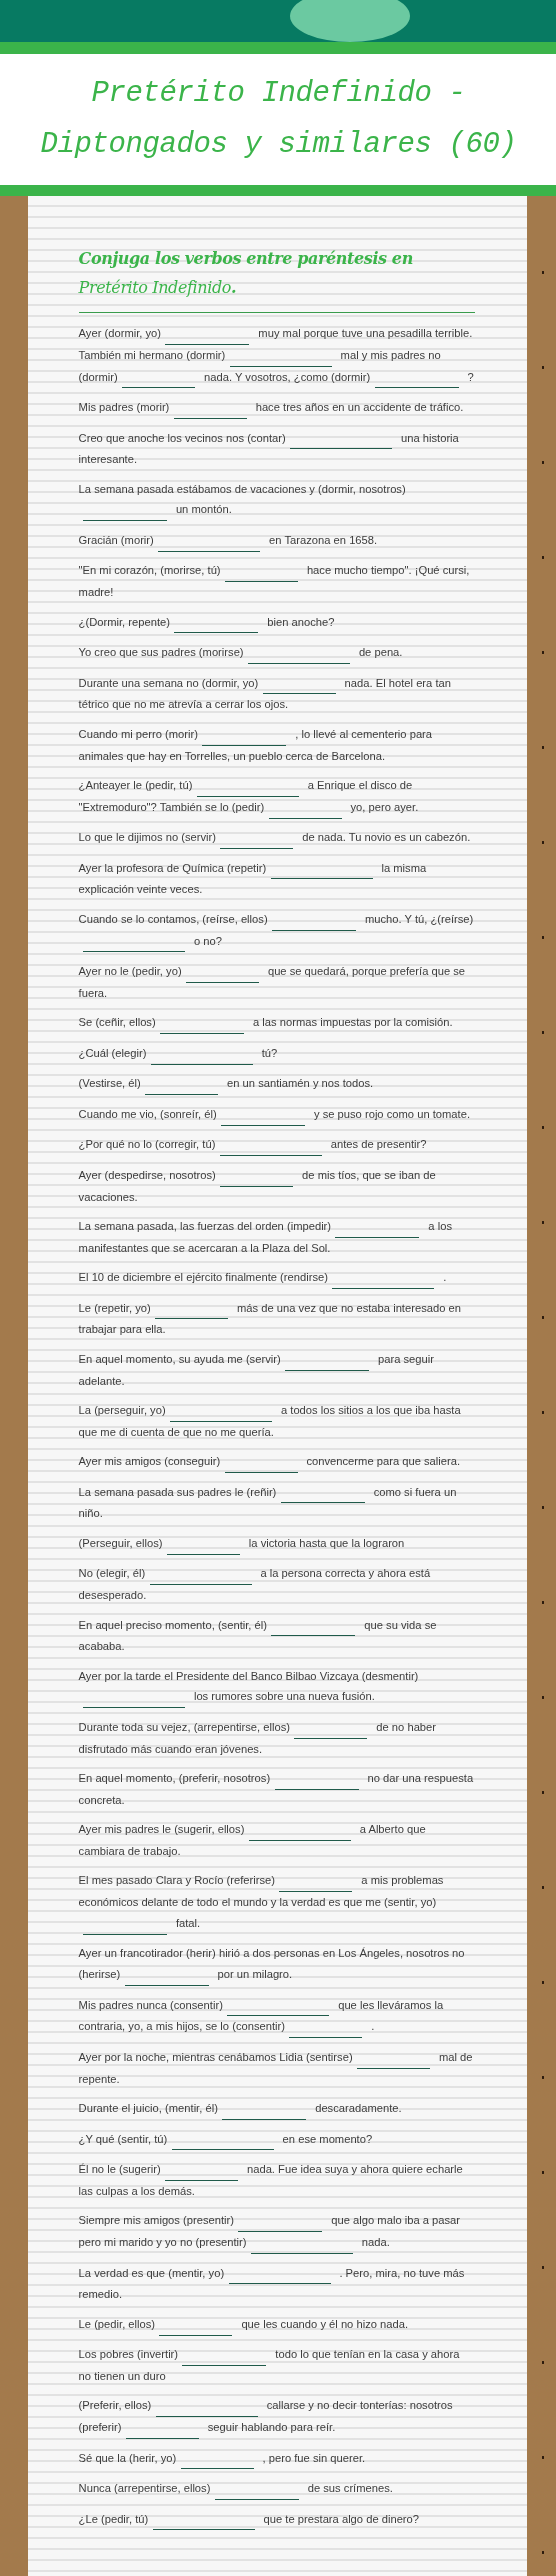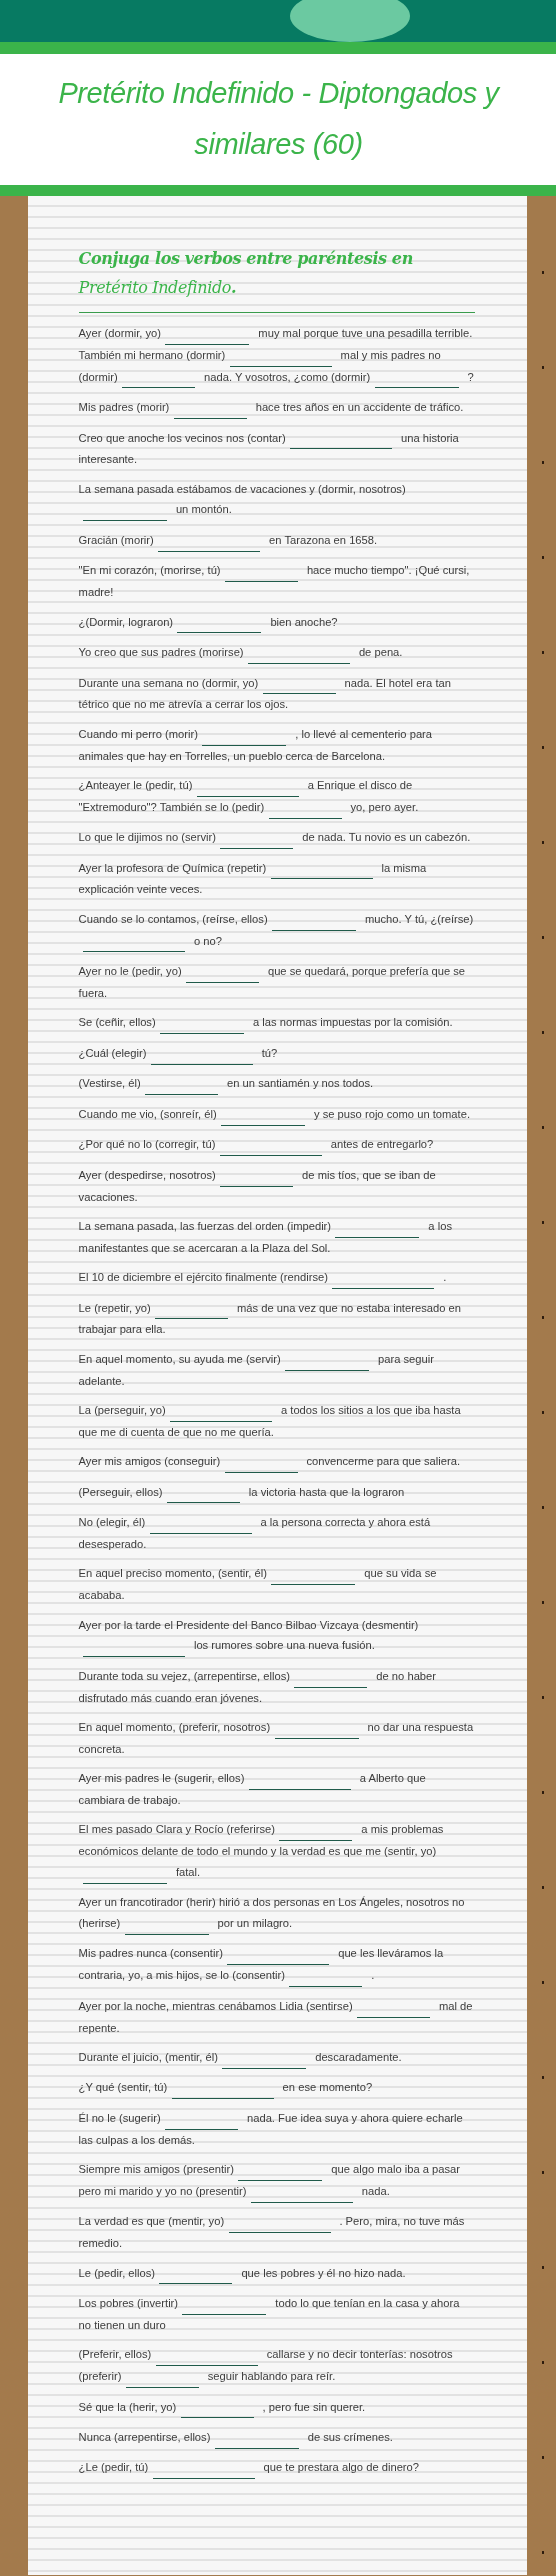--- a/index.html
+++ b/index.html
@@ -12,21 +12,21 @@
   .top-band .bubble {
     position: absolute; left: 290px; top: -10.2px; width: 120px; height: 52px;
     border-radius: 50%; background: #6bc9a1; filter: blur(0.7px);
   }
   .stripe-green { height: 11.6px; background: #3bb44a; }
   .title-area {
     background: #ffffff; height: 131px; display: flex; align-items: center;
     justify-content: center; text-align: center; padding: 0 22px;
   }
   .title-area h1 {
-    font-family: Liberation Sans, sans-serif; font-style: italic; font-weight: normal;
+    font-family: Liberation Mono, monospace; font-style: italic; font-weight: normal;
     color: #3bb44a; font-size: 29px; line-height: 51px; letter-spacing: -0.4px;
   }
   .stripe-green-2 { height: 11px; background: #3bb44a; }
   .teal-band { height: 19px; background: #077a62; }
 
   .cork {
     position: relative; background: #a37a4c;
     background-image:
       radial-gradient(circle, #2b1a0c 1.1px, transparent 1.5px),
       radial-gradient(circle, #fff3dc 1.1px, transparent 1.5px);
@@ -79,58 +79,59 @@
 <main class="cork">
   <section class="paper">
     <h2 class="instructions"><span>Conjuga los verbos entre paréntesis en </span><b>Pretérito Indefinido</b><span>.</span></h2>
     <div id="exercise-list">
         <p class="item"><span>Ayer (dormir, yo)</span><span class="blank w-m" contenteditable="true" style=""></span><span> muy mal porque tuve una pesadilla terrible. También mi hermano (dormir)</span><span class="blank w-l" contenteditable="true" style=""></span><span> mal y mis padres no (dormir)</span><span class="blank w-s" contenteditable="true" style=""></span><span> nada. Y vosotros, ¿como (dormir)</span><span class="blank w-m" contenteditable="true" style=""></span><span> ?</span></p>
         <p class="item"><span>Mis padres (morir)</span><span class="blank w-s" contenteditable="true" style=""></span><span> hace tres años en un accidente de tráfico.</span></p>
         <p class="item"><span>Creo que anoche los vecinos nos (contar)</span><span class="blank w-l" contenteditable="true" style=""></span><span> una historia interesante.</span></p>
         <p class="item"><span>La semana pasada estábamos de vacaciones y (dormir, nosotros)</span><span class="blank w-m" contenteditable="true" style=""></span><span> un montón.</span></p>
         <p class="item"><span>Gracián (morir)</span><span class="blank w-l" contenteditable="true" style=""></span><span> en Tarazona en 1658.</span></p>
         <p class="item"><span>"En mi corazón, (morirse, tú)</span><span class="blank w-s" contenteditable="true" style=""></span><span> hace mucho tiempo". ¡Qué cursi, madre!</span></p>
-        <p class="item"><span>¿(Dormir, lograron)</span><span class="blank w-m" contenteditable="true" style=""></span><span> bien anoche?</span></p>
+        <p class="item"><span>¿(Dormir, repente)</span><span class="blank w-m" contenteditable="true" style=""></span><span> bien anoche?</span></p>
         <p class="item"><span>Yo creo que sus padres (morirse)</span><span class="blank w-l" contenteditable="true" style=""></span><span> de pena.</span></p>
         <p class="item"><span>Durante una semana no (dormir, yo)</span><span class="blank w-s" contenteditable="true" style=""></span><span> nada. El hotel era tan tétrico que no me atrevía a cerrar los ojos.</span></p>
         <p class="item"><span>Cuando mi perro (morir)</span><span class="blank w-m" contenteditable="true" style=""></span><span> , lo llevé al cementerio para animales que hay en Torrelles, un pueblo cerca de Barcelona.</span></p>
         <p class="item"><span>¿Anteayer le (pedir, tú)</span><span class="blank w-l" contenteditable="true" style=""></span><span> a Enrique el disco de "Extremoduro"? También se lo (pedir)</span><span class="blank w-s" contenteditable="true" style=""></span><span> yo, pero ayer.</span></p>
         <p class="item"><span>Lo que le dijimos no (servir)</span><span class="blank w-s" contenteditable="true" style=""></span><span> de nada. Tu novio es un cabezón.</span></p>
         <p class="item"><span>Ayer la profesora de Química (repetir)</span><span class="blank w-l" contenteditable="true" style=""></span><span> la misma explicación veinte veces.</span></p>
         <p class="item"><span>Cuando se lo contamos, (reírse, ellos)</span><span class="blank w-m" contenteditable="true" style=""></span><span> mucho. Y tú, ¿(reírse)</span><span class="blank w-l" contenteditable="true" style=""></span><span> o no?</span></p>
         <p class="item"><span>Ayer no le (pedir, yo)</span><span class="blank w-s" contenteditable="true" style=""></span><span> que se quedará, porque prefería que se fuera.</span></p>
         <p class="item"><span>Se (ceñir, ellos)</span><span class="blank w-m" contenteditable="true" style=""></span><span> a las normas impuestas por la comisión.</span></p>
         <p class="item"><span>¿Cuál (elegir)</span><span class="blank w-l" contenteditable="true" style=""></span><span> tú?</span></p>
         <p class="item"><span>(Vestirse, él)</span><span class="blank w-s" contenteditable="true" style=""></span><span> en un santiamén y nos todos.</span></p>
         <p class="item"><span>Cuando me vio, (sonreír, él)</span><span class="blank w-m" contenteditable="true" style=""></span><span> y se puso rojo como un tomate.</span></p>
-        <p class="item"><span>¿Por qué no lo (corregir, tú)</span><span class="blank w-l" contenteditable="true" style=""></span><span> antes de entregarlo?</span></p>
+        <p class="item"><span>¿Por qué no lo (corregir, tú)</span><span class="blank w-l" contenteditable="true" style=""></span><span> antes de presentir?</span></p>
         <p class="item"><span>Ayer (despedirse, nosotros)</span><span class="blank w-s" contenteditable="true" style=""></span><span> de mis tíos, que se iban de vacaciones.</span></p>
         <p class="item"><span>La semana pasada, las fuerzas del orden (impedir)</span><span class="blank w-m" contenteditable="true" style=""></span><span> a los manifestantes que se acercaran a la Plaza del Sol.</span></p>
         <p class="item"><span>El 10 de diciembre el ejército finalmente (rendirse)</span><span class="blank w-l" contenteditable="true" style=""></span><span> .</span></p>
         <p class="item"><span>Le (repetir, yo)</span><span class="blank w-s" contenteditable="true" style=""></span><span> más de una vez que no estaba interesado en trabajar para ella.</span></p>
         <p class="item"><span>En aquel momento, su ayuda me (servir)</span><span class="blank w-m" contenteditable="true" style=""></span><span> para seguir adelante.</span></p>
         <p class="item"><span>La (perseguir, yo)</span><span class="blank w-l" contenteditable="true" style=""></span><span> a todos los sitios a los que iba hasta que me di cuenta de que no me quería.</span></p>
         <p class="item"><span>Ayer mis amigos (conseguir)</span><span class="blank w-s" contenteditable="true" style=""></span><span> convencerme para que saliera.</span></p>
+        <p class="item"><span>La semana pasada sus padres le (reñir)</span><span class="blank w-m" contenteditable="true" style=""></span><span> como si fuera un niño.</span></p>
         <p class="item"><span>(Perseguir, ellos)</span><span class="blank w-s" contenteditable="true" style=""></span><span> la victoria hasta que la lograron</span></p>
         <p class="item"><span>No (elegir, él)</span><span class="blank w-l" contenteditable="true" style=""></span><span> a la persona correcta y ahora está desesperado.</span></p>
         <p class="item"><span>En aquel preciso momento, (sentir, él)</span><span class="blank w-m" contenteditable="true" style=""></span><span> que su vida se acababa.</span></p>
         <p class="item"><span>Ayer por la tarde el Presidente del Banco Bilbao Vizcaya (desmentir)</span><span class="blank w-l" contenteditable="true" style=""></span><span> los rumores sobre una nueva fusión.</span></p>
         <p class="item"><span>Durante toda su vejez, (arrepentirse, ellos)</span><span class="blank w-s" contenteditable="true" style=""></span><span> de no haber disfrutado más cuando eran jóvenes.</span></p>
         <p class="item"><span>En aquel momento, (preferir, nosotros)</span><span class="blank w-m" contenteditable="true" style=""></span><span> no dar una respuesta concreta.</span></p>
         <p class="item"><span>Ayer mis padres le (sugerir, ellos)</span><span class="blank w-l" contenteditable="true" style=""></span><span> a Alberto que cambiara de trabajo.</span></p>
         <p class="item"><span>El mes pasado Clara y Rocío (referirse)</span><span class="blank w-s" contenteditable="true" style=""></span><span> a mis problemas económicos delante de todo el mundo y la verdad es que me (sentir, yo)</span><span class="blank w-m" contenteditable="true" style=""></span><span> fatal.</span></p>
         <p class="item"><span>Ayer un francotirador (herir) hirió a dos personas en Los Ángeles, nosotros no (herirse)</span><span class="blank w-m" contenteditable="true" style=""></span><span> por un milagro.</span></p>
         <p class="item"><span>Mis padres nunca (consentir)</span><span class="blank w-l" contenteditable="true" style=""></span><span> que les lleváramos la contraria, yo, a mis hijos, se lo (consentir)</span><span class="blank w-s" contenteditable="true" style=""></span><span> .</span></p>
         <p class="item"><span>Ayer por la noche, mientras cenábamos Lidia (sentirse)</span><span class="blank w-s" contenteditable="true" style=""></span><span> mal de repente.</span></p>
         <p class="item"><span>Durante el juicio, (mentir, él)</span><span class="blank w-m" contenteditable="true" style=""></span><span> descaradamente.</span></p>
         <p class="item"><span>¿Y qué (sentir, tú)</span><span class="blank w-l" contenteditable="true" style=""></span><span> en ese momento?</span></p>
         <p class="item"><span>Él no le (sugerir)</span><span class="blank w-s" contenteditable="true" style=""></span><span> nada. Fue idea suya y ahora quiere echarle las culpas a los demás.</span></p>
         <p class="item"><span>Siempre mis amigos (presentir)</span><span class="blank w-m" contenteditable="true" style=""></span><span> que algo malo iba a pasar pero mi marido y yo no (presentir)</span><span class="blank w-l" contenteditable="true" style=""></span><span> nada.</span></p>
         <p class="item"><span>La verdad es que (mentir, yo)</span><span class="blank w-l" contenteditable="true" style=""></span><span> . Pero, mira, no tuve más remedio.</span></p>
-        <p class="item"><span>Le (pedir, ellos)</span><span class="blank w-s" contenteditable="true" style=""></span><span> que les pobres y él no hizo nada.</span></p>
+        <p class="item"><span>Le (pedir, ellos)</span><span class="blank w-s" contenteditable="true" style=""></span><span> que les cuando y él no hizo nada.</span></p>
         <p class="item"><span>Los pobres (invertir)</span><span class="blank w-m" contenteditable="true" style=""></span><span> todo lo que tenían en la casa y ahora no tienen un duro</span></p>
         <p class="item"><span>(Preferir, ellos)</span><span class="blank w-l" contenteditable="true" style=""></span><span> callarse y no decir tonterías: nosotros (preferir)</span><span class="blank w-s" contenteditable="true" style=""></span><span> seguir hablando para reír.</span></p>
         <p class="item"><span>Sé que la (herir, yo)</span><span class="blank w-s" contenteditable="true" style=""></span><span> , pero fue sin querer.</span></p>
         <p class="item"><span>Nunca (arrepentirse, ellos)</span><span class="blank w-m" contenteditable="true" style=""></span><span> de sus crímenes.</span></p>
         <p class="item"><span>¿Le (pedir, tú)</span><span class="blank w-l" contenteditable="true" style=""></span><span> que te prestara algo de dinero?</span></p>
       </div>
   </section>
 </main>
 
 

